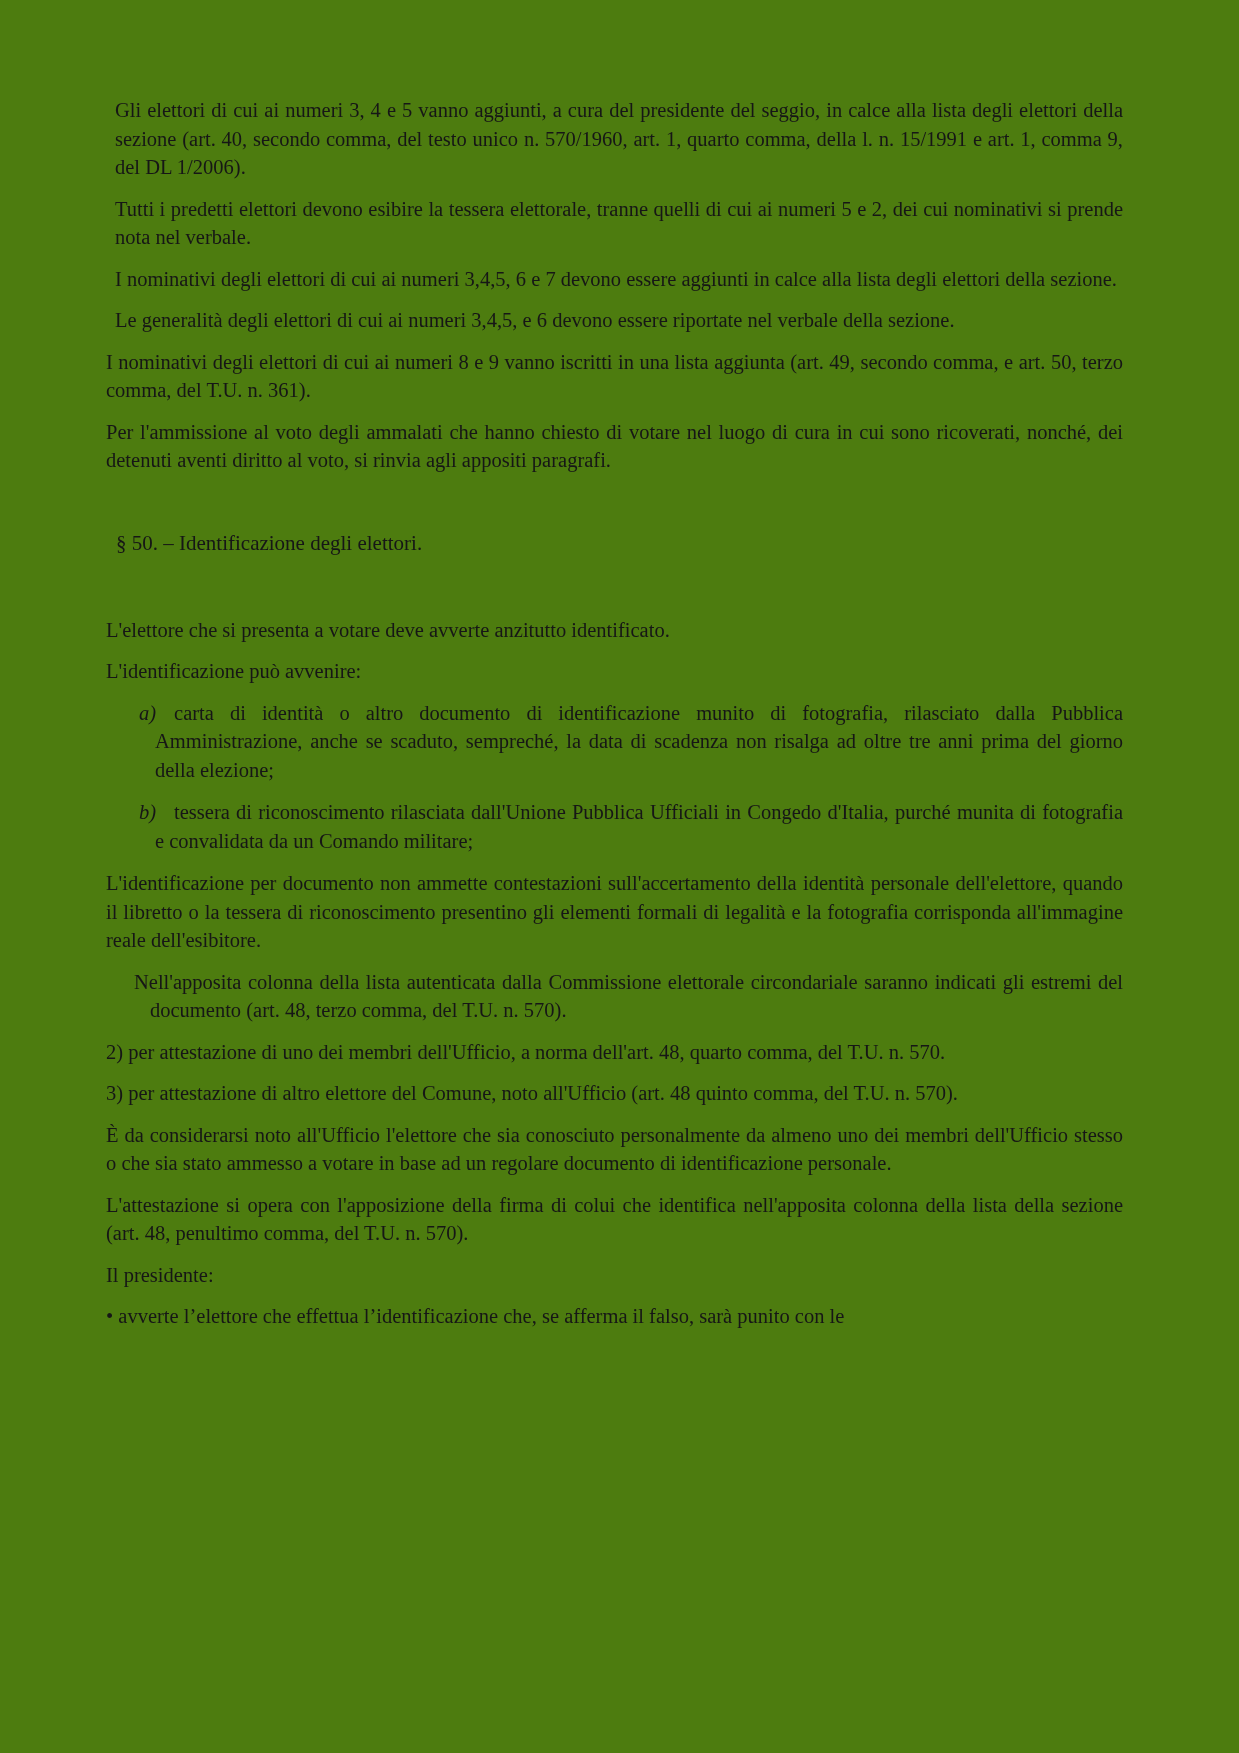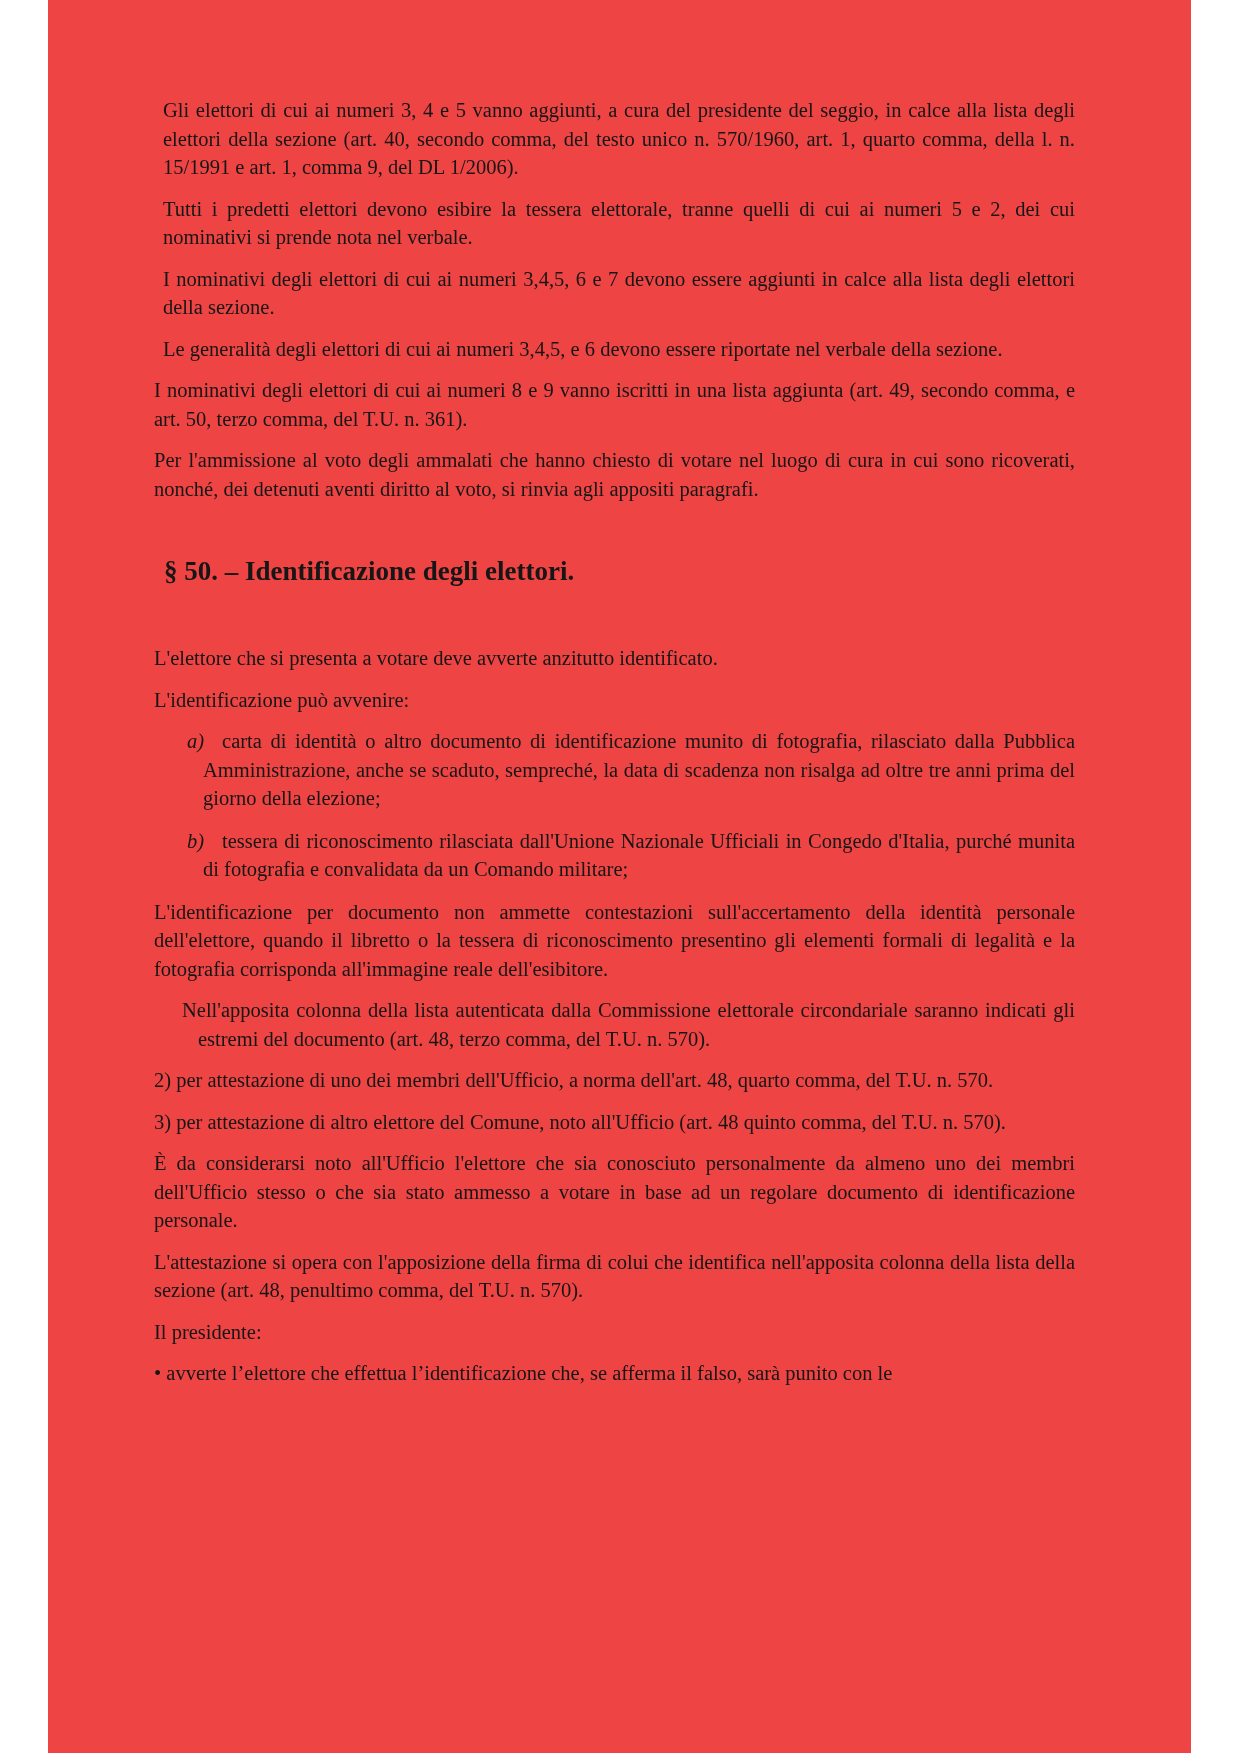--- a/index.html
+++ b/index.html
@@ -2,38 +2,38 @@
 <html><head>
 <meta charset="utf-8">
 <style>
   html, body {
     margin: 0;
     padding: 0;
     background: #ffffff;
   }
   .page {
     position: relative;
-    width: 1143px;
+    width: 1239px;
     height: 1753px;
     margin: 0 auto;
-    background: #ef4444;
+    background: #4d7c0f;
     box-sizing: border-box;
     padding: 96px 116px 0 106px;
     font-family: "Liberation Serif", "DejaVu Serif", serif;
     font-size: 20.5px;
     line-height: 28.5px;
     color: #161616;
     overflow: hidden;
   }
   p { margin: 0 0 13px 0; }
   .justify { text-align: justify; }
   .indent1 { padding-left: 9px; }
   .heading {
-    font-weight: bold;
-    font-size: 27px;
+    font-weight: normal;
+    font-size: 21px;
     line-height: 29px;
     margin: 54px 0 58px 10px;
   }
   .list-item {
     padding-left: 49px;
     text-indent: -16px;
     margin-bottom: 14px;
   }
   .marker { font-style: italic; }
   .tab { display: inline-block; width: 18px; }
@@ -66,21 +66,21 @@
   <p>L'elettore che si presenta a votare deve avverte anzitutto identificato.</p>
 
   <p>L'identificazione può avvenire:</p>
 
 
   <div>
     <p class="list-item justify">
       <span class="marker">a)</span><span class="tab"></span><span>carta di identità o altro documento di identificazione munito di fotografia, rilasciato dalla Pubblica Amministrazione, anche se scaduto, sempreché, la data di scadenza non risalga ad oltre tre anni prima del giorno della elezione;</span>
     </p>
     <p class="list-item justify">
-      <span class="marker">b)</span><span class="tab"></span><span>tessera di riconoscimento rilasciata dall'Unione Nazionale Ufficiali in Congedo d'Italia, purché munita di fotografia e convalidata da un Comando militare;</span>
+      <span class="marker">b)</span><span class="tab"></span><span>tessera di riconoscimento rilasciata dall'Unione Pubblica Ufficiali in Congedo d'Italia, purché munita di fotografia e convalidata da un Comando militare;</span>
     </p>
   </div>
 
   <p class="justify">L'identificazione per documento non ammette contestazioni sull'accertamento della identità personale dell'elettore, quando il libretto o la tessera di riconoscimento presentino gli elementi formali di legalità e la fotografia corrisponda all'immagine reale dell'esibitore.</p>
 
   <p class="note justify">
     <span>Nell'apposita colonna della lista autenticata dalla Commissione elettorale circondariale saranno indicati gli estremi del documento </span><span class="italic">(art. 48, terzo comma, del T.U. n. 570).</span>
   </p>
 
   <p class="justify">2) per attestazione di uno dei membri dell'Ufficio, a norma dell'art. 48, quarto comma, del T.U. n. 570.</p>

